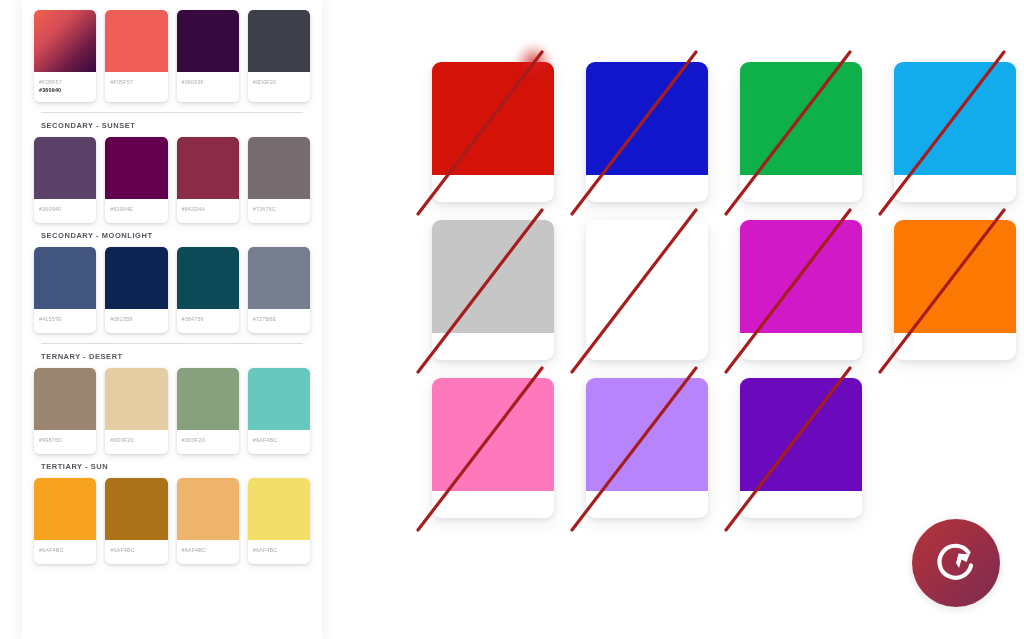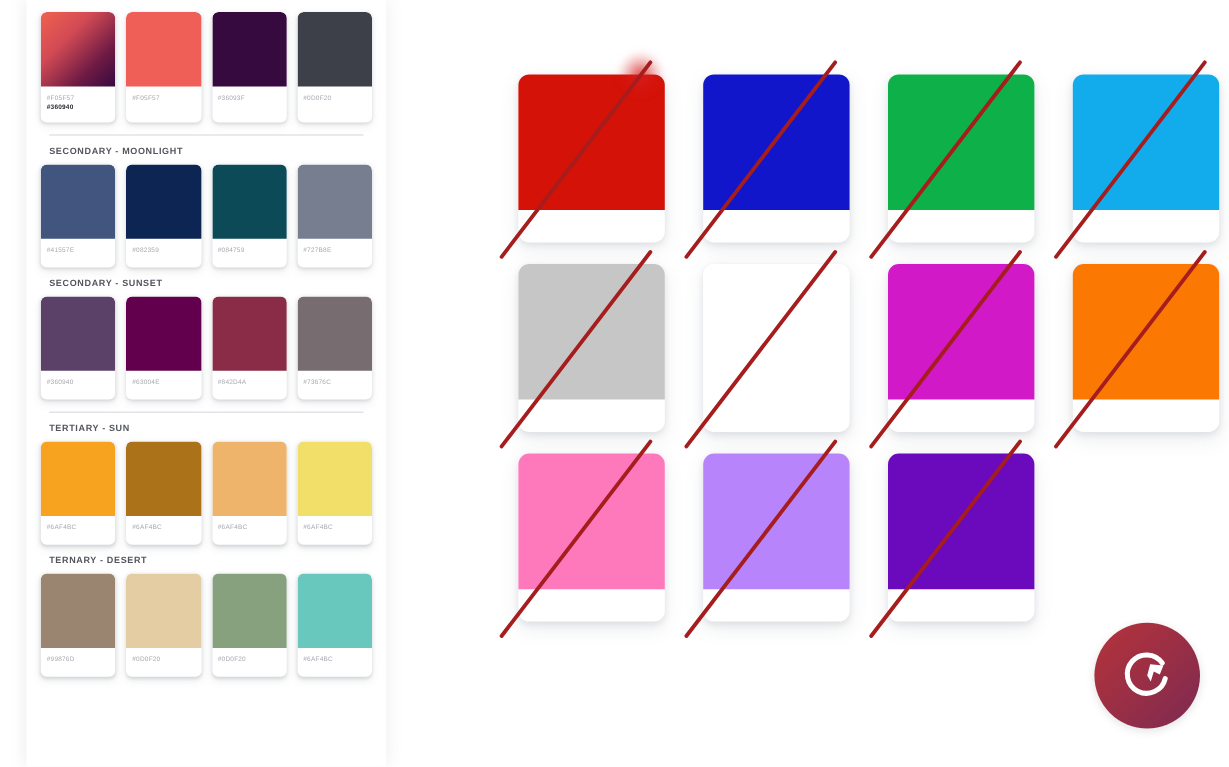--- a/index.html
+++ b/index.html
@@ -194,20 +194,49 @@
           <div class="swatch-card">
             <div class="swatch-color" style="background: rgb(62, 64, 73);"></div>
             <div class="swatch-labels">
               <div class="hex-label">#0D0F20</div>
             </div>
           </div>
         </div>
       </div>
       <div class="divider"></div>
       <div class="section">
+        <div class="section-title">SECONDARY - SUNSET</div>
+        <div class="swatch-row">
+          <div class="swatch-card">
+            <div class="swatch-color" style="background: rgb(91, 65, 104);"></div>
+            <div class="swatch-labels">
+              <div class="hex-label">#360940</div>
+            </div>
+          </div>
+          <div class="swatch-card">
+            <div class="swatch-color" style="background: rgb(99, 0, 78);"></div>
+            <div class="swatch-labels">
+              <div class="hex-label">#63004E</div>
+            </div>
+          </div>
+          <div class="swatch-card">
+            <div class="swatch-color" style="background: rgb(138, 44, 71);"></div>
+            <div class="swatch-labels">
+              <div class="hex-label">#842D4A</div>
+            </div>
+          </div>
+          <div class="swatch-card">
+            <div class="swatch-color" style="background: rgb(119, 108, 112);"></div>
+            <div class="swatch-labels">
+              <div class="hex-label">#73676C</div>
+            </div>
+          </div>
+        </div>
+      </div>
+      <div class="section">
         <div class="section-title">SECONDARY - MOONLIGHT</div>
         <div class="swatch-row">
           <div class="swatch-card">
             <div class="swatch-color" style="background: rgb(65, 85, 126);"></div>
             <div class="swatch-labels">
               <div class="hex-label">#41557E</div>
             </div>
           </div>
           <div class="swatch-card">
             <div class="swatch-color" style="background: rgb(12, 37, 83);"></div>
@@ -222,50 +251,50 @@
             </div>
           </div>
           <div class="swatch-card">
             <div class="swatch-color" style="background: rgb(118, 126, 144);"></div>
             <div class="swatch-labels">
               <div class="hex-label">#727B8E</div>
             </div>
           </div>
         </div>
       </div>
+      <div class="divider"></div>
       <div class="section">
-        <div class="section-title">SECONDARY - SUNSET</div>
+        <div class="section-title">TERNARY - DESERT</div>
         <div class="swatch-row">
           <div class="swatch-card">
-            <div class="swatch-color" style="background: rgb(91, 65, 104);"></div>
-            <div class="swatch-labels">
-              <div class="hex-label">#360940</div>
-            </div>
-          </div>
-          <div class="swatch-card">
-            <div class="swatch-color" style="background: rgb(99, 0, 78);"></div>
-            <div class="swatch-labels">
-              <div class="hex-label">#63004E</div>
-            </div>
-          </div>
-          <div class="swatch-card">
-            <div class="swatch-color" style="background: rgb(138, 44, 71);"></div>
-            <div class="swatch-labels">
-              <div class="hex-label">#842D4A</div>
-            </div>
-          </div>
-          <div class="swatch-card">
-            <div class="swatch-color" style="background: rgb(119, 108, 112);"></div>
-            <div class="swatch-labels">
-              <div class="hex-label">#73676C</div>
-            </div>
-          </div>
-        </div>
-      </div>
-      <div class="divider"></div>
+            <div class="swatch-color" style="background: rgb(154, 134, 112);"></div>
+            <div class="swatch-labels">
+              <div class="hex-label">#99876D</div>
+            </div>
+          </div>
+          <div class="swatch-card">
+            <div class="swatch-color" style="background: rgb(228, 205, 163);"></div>
+            <div class="swatch-labels">
+              <div class="hex-label">#0D0F20</div>
+            </div>
+          </div>
+          <div class="swatch-card">
+            <div class="swatch-color" style="background: rgb(135, 160, 126);"></div>
+            <div class="swatch-labels">
+              <div class="hex-label">#0D0F20</div>
+            </div>
+          </div>
+          <div class="swatch-card">
+            <div class="swatch-color" style="background: rgb(105, 200, 189);"></div>
+            <div class="swatch-labels">
+              <div class="hex-label">#6AF4BC</div>
+            </div>
+          </div>
+        </div>
+      </div>
       <div class="section">
         <div class="section-title">TERTIARY - SUN</div>
         <div class="swatch-row">
           <div class="swatch-card">
             <div class="swatch-color" style="background: rgb(247, 163, 32);"></div>
             <div class="swatch-labels">
               <div class="hex-label">#6AF4BC</div>
             </div>
           </div>
           <div class="swatch-card">
@@ -275,49 +304,20 @@
             </div>
           </div>
           <div class="swatch-card">
             <div class="swatch-color" style="background: rgb(238, 180, 107);"></div>
             <div class="swatch-labels">
               <div class="hex-label">#6AF4BC</div>
             </div>
           </div>
           <div class="swatch-card">
             <div class="swatch-color" style="background: rgb(241, 223, 106);"></div>
-            <div class="swatch-labels">
-              <div class="hex-label">#6AF4BC</div>
-            </div>
-          </div>
-        </div>
-      </div>
-      <div class="section">
-        <div class="section-title">TERNARY - DESERT</div>
-        <div class="swatch-row">
-          <div class="swatch-card">
-            <div class="swatch-color" style="background: rgb(154, 134, 112);"></div>
-            <div class="swatch-labels">
-              <div class="hex-label">#99876D</div>
-            </div>
-          </div>
-          <div class="swatch-card">
-            <div class="swatch-color" style="background: rgb(228, 205, 163);"></div>
-            <div class="swatch-labels">
-              <div class="hex-label">#0D0F20</div>
-            </div>
-          </div>
-          <div class="swatch-card">
-            <div class="swatch-color" style="background: rgb(135, 160, 126);"></div>
-            <div class="swatch-labels">
-              <div class="hex-label">#0D0F20</div>
-            </div>
-          </div>
-          <div class="swatch-card">
-            <div class="swatch-color" style="background: rgb(105, 200, 189);"></div>
             <div class="swatch-labels">
               <div class="hex-label">#6AF4BC</div>
             </div>
           </div>
         </div>
       </div>
     </div>
 </div>
 
 <div id="right-panel">

